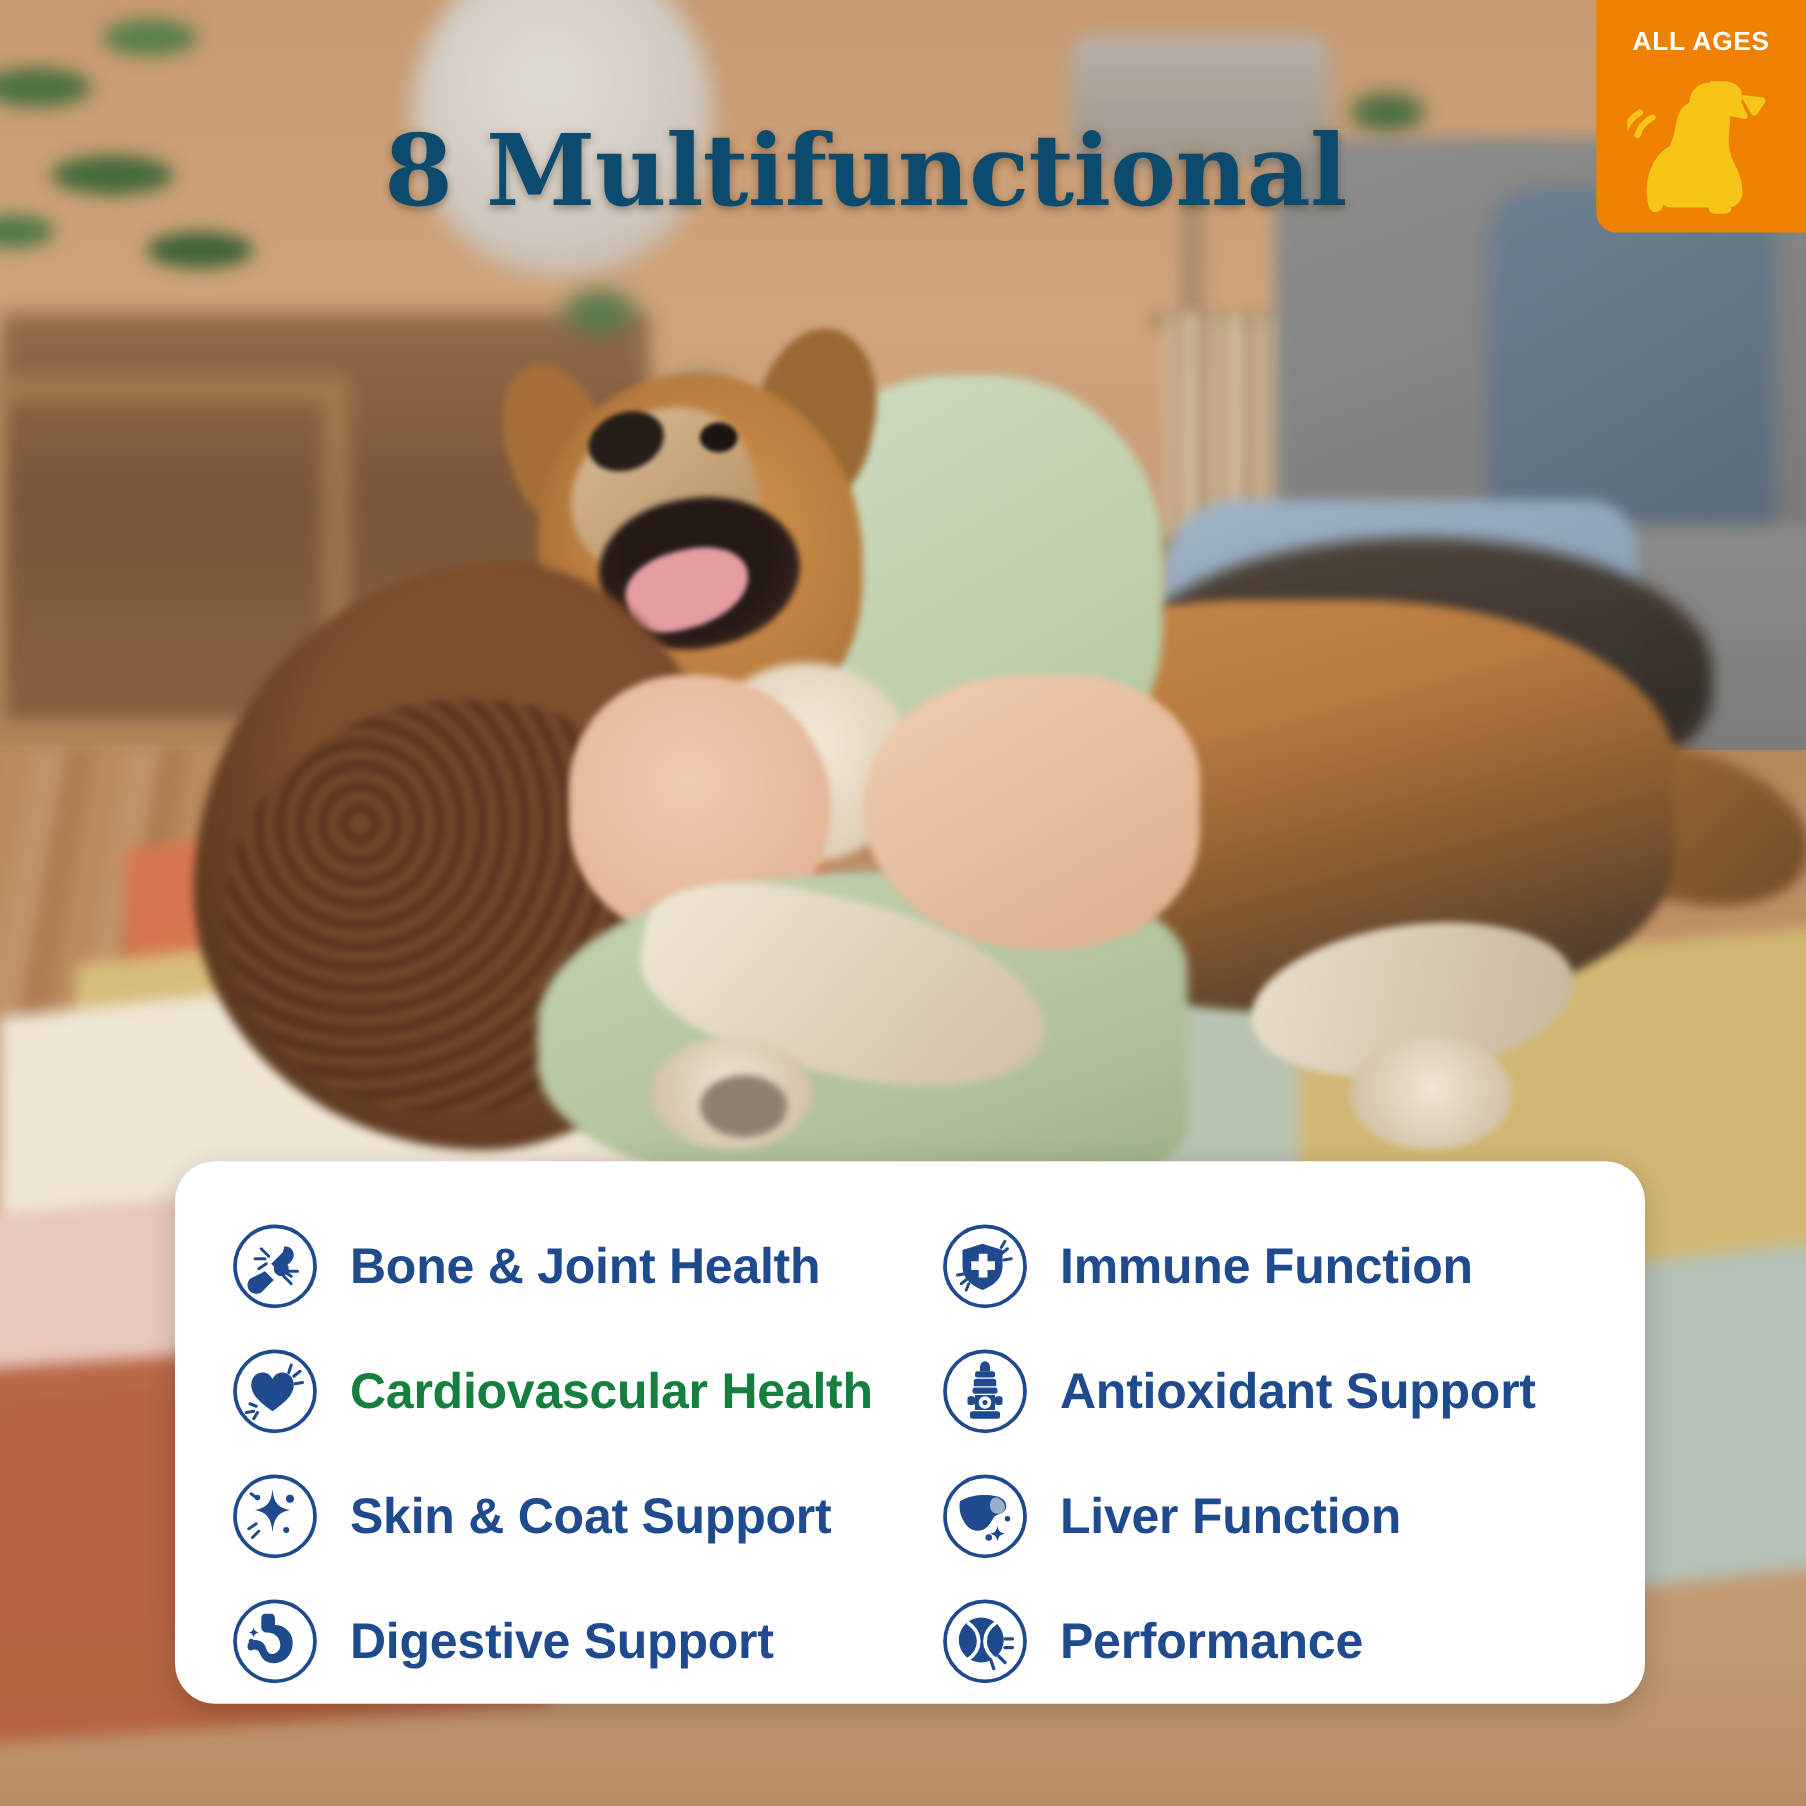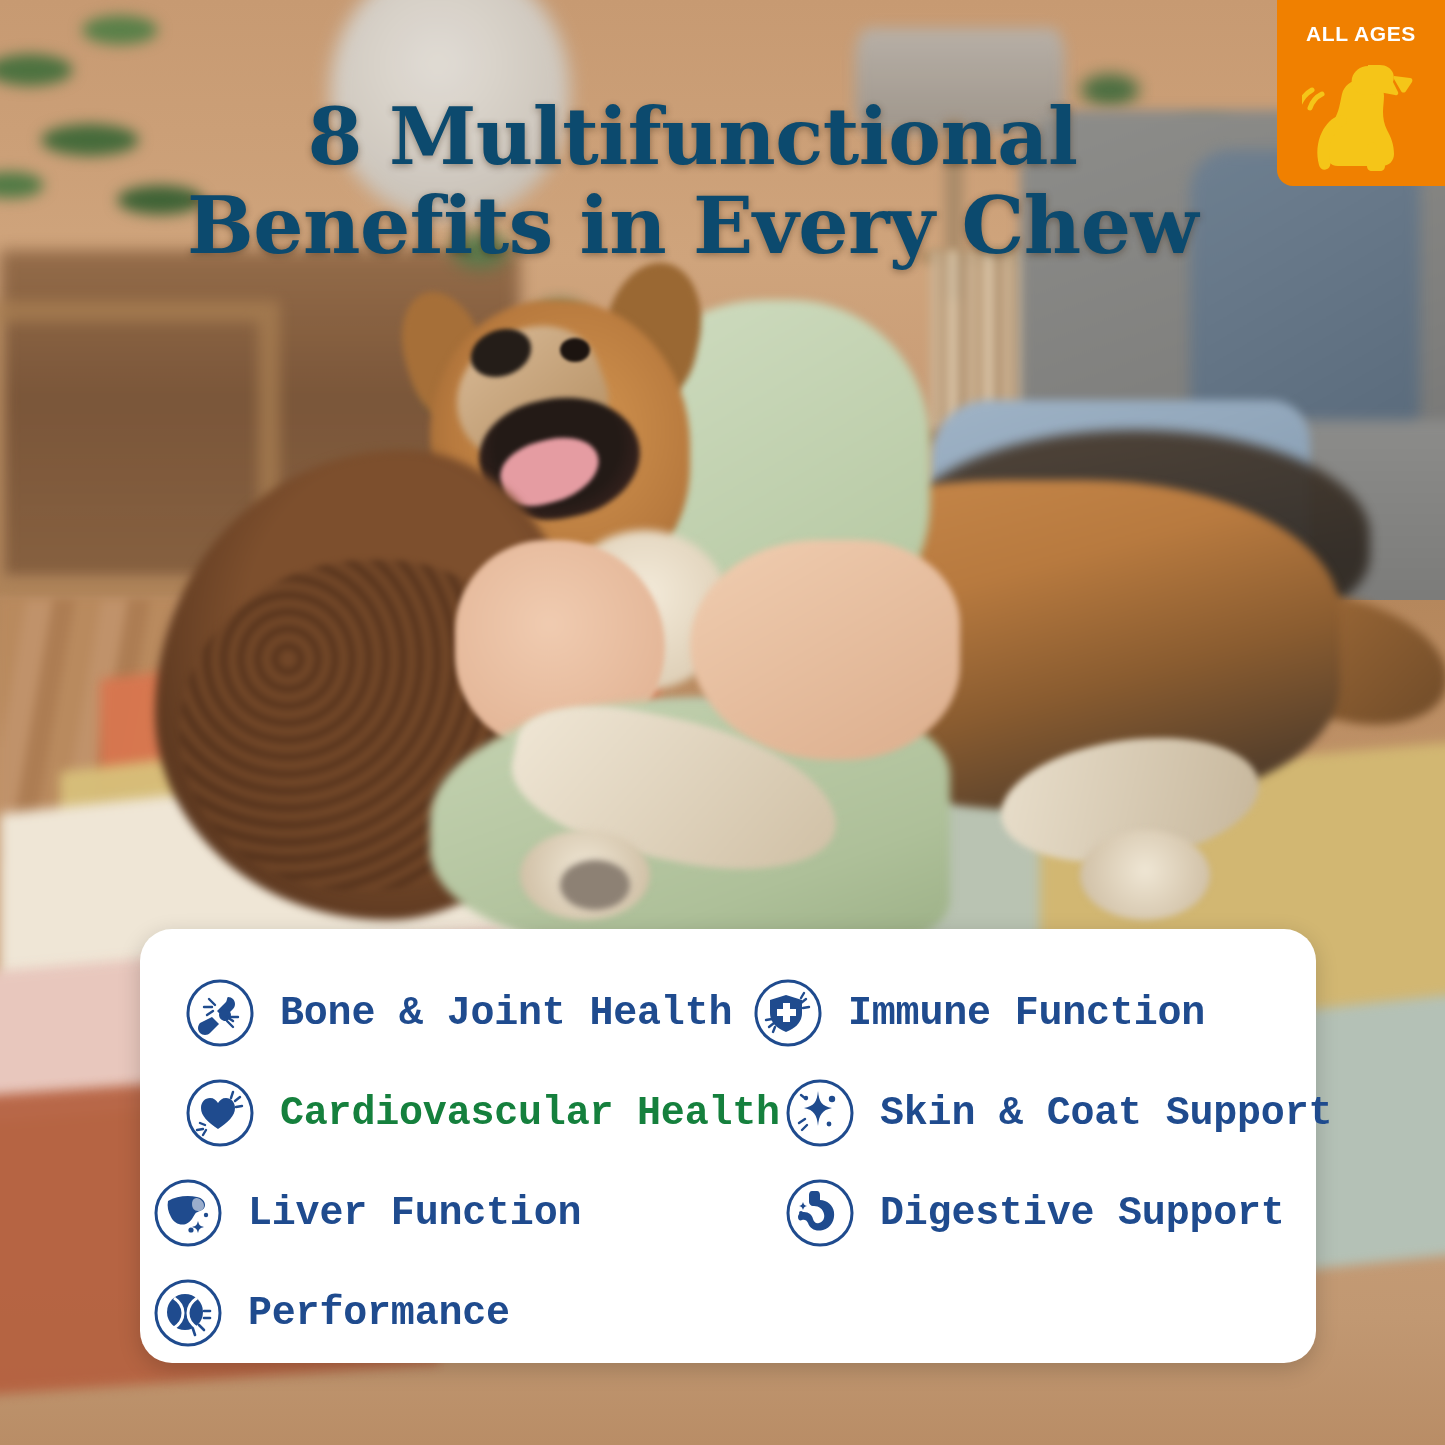--- a/index.html
+++ b/index.html
@@ -240,21 +240,21 @@
     align-content:stretch;
   }
   .benefit {
     display:flex; align-items:center; gap:24px;
     padding-left:44px;
   }
   .benefit.col2 { padding-left:12px; }
   .ic { flex:0 0 auto; width:72px; height:72px; }
   .ic svg { display:block; width:72px; height:72px; }
   .blabel {
-    font-family:Liberation Mono, monospace;
+    font-family:Liberation Sans, sans-serif;
     font-weight:bold;
     font-size:40px;
     color:#1f4b8e;
     letter-spacing:-0.2px;
     white-space:nowrap;
   }
 </style>
 </head>
 <body>
 
@@ -333,21 +333,20 @@
       <g stroke="#F5C518" stroke-width="5" stroke-linecap="round" fill="none">
         <path d="M20 44c-6 3-10 8-12 14"></path>
         <path d="M10 40c-7 4-12 11-14 19"></path>
       </g>
     </svg>
   </span>
 </div>
 
 <h1 id="title" style="color: #0c4a6e;">
   <span class="tline">8 Multifunctional</span>
-  <span class="tline">Benefits in Every Chew</span>
 </h1>
 
 <div id="benefits-card" style="background: rgb(255, 255, 255);">
 
   <div class="benefit">
     <span class="ic">
       <svg viewBox="0 0 72 72">
         <circle cx="36" cy="36" r="32" fill="none" stroke="#1F4B8E" stroke-width="3"></circle>
         <path d="M44 20c4 0 7 3 7 7 0 2-1 4-2 5l-9 9-7-7 9-9c1-1 1-5 2-5z" fill="#1F4B8E"></path>
         <path d="M41 32c3 0 6 3 6 6s-3 6-6 6-6-3-6-6 3-6 6-6z" fill="#1F4B8E"></path>
@@ -395,20 +394,40 @@
             <path d="M58 29l-6 1"></path>
           <path d="M16 46l5 2"></path>
             <path d="M13 53l6-1"></path>
             <path d="M19 58l3-5"></path>
         </g>
       </svg>
     </span>
     <span class="blabel" style="color: #15803d;">Cardiovascular Health</span>
   </div>
 
+  <div class="benefit col2">
+    <span class="ic">
+      <svg viewBox="0 0 72 72">
+        <circle cx="36" cy="36" r="32" fill="none" stroke="#1F4B8E" stroke-width="3"></circle>
+        <g fill="#1F4B8E">
+          <path d="M36 12c-2 0-4 2-4 5v3h8v-3c0-3-2-5-4-5z"></path>
+          <rect x="28" y="20" width="16" height="5" rx="2"></rect>
+          <path d="M29 26h14c1 0 2 1 2 2v4H27v-4c0-1 1-2 2-2z"></path>
+          <rect x="26" y="33" width="20" height="5" rx="2"></rect>
+          <path d="M28 39h16v12H28z"></path>
+          <rect x="22" y="40" width="6" height="7" rx="2"></rect>
+          <rect x="44" y="40" width="6" height="7" rx="2"></rect>
+          <rect x="24" y="52" width="24" height="6" rx="2"></rect>
+        </g>
+        <circle cx="36" cy="45" r="5" fill="#ffffff"></circle>
+        <circle cx="36" cy="45" r="2" fill="#1F4B8E"></circle>
+      </svg>
+    </span>
+    <span class="blabel" style="color: rgb(31, 75, 142);">Antioxidant Support</span>
+  </div>
 
   <div class="benefit">
     <span class="ic">
       <svg viewBox="0 0 72 72">
         <circle cx="36" cy="36" r="32" fill="none" stroke="#1F4B8E" stroke-width="3"></circle>
         <path d="M34 14c1 11 4 15 14 17-10 2-13 7-14 18-1-11-4-16-14-18 10-2 13-6 14-17z" fill="#1F4B8E"></path>
         <circle cx="48" cy="22" r="3.2" fill="#1F4B8E"></circle>
         <circle cx="45" cy="47" r="2.4" fill="#1F4B8E"></circle>
         <circle cx="22" cy="21" r="2.2" fill="#1F4B8E"></circle>
         <g stroke="#1F4B8E" stroke-width="2.4" stroke-linecap="round">

